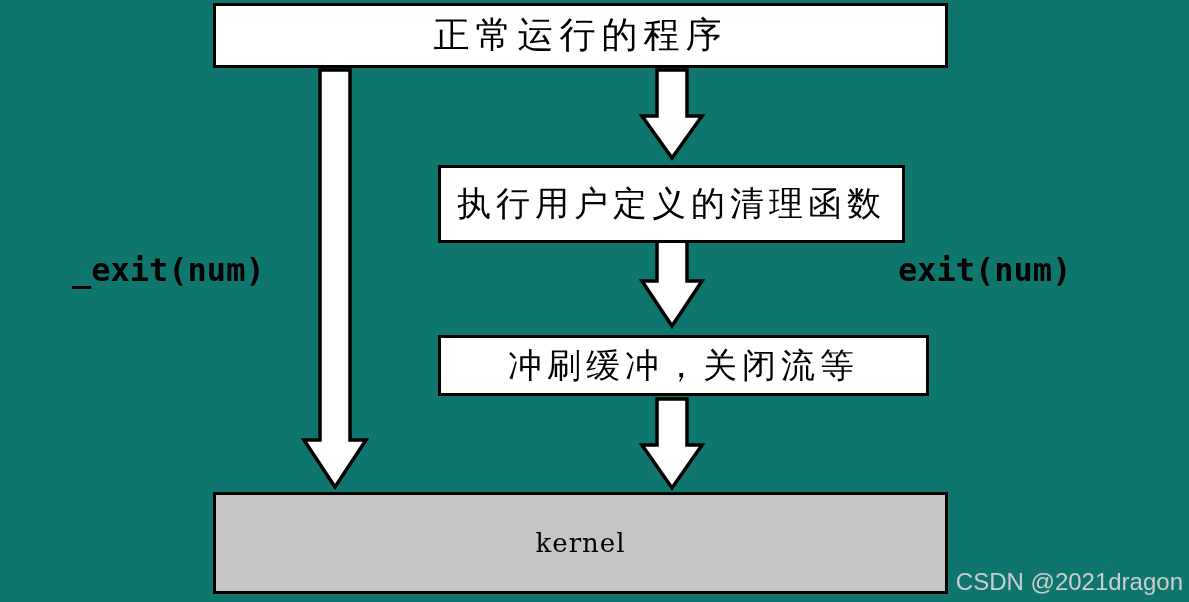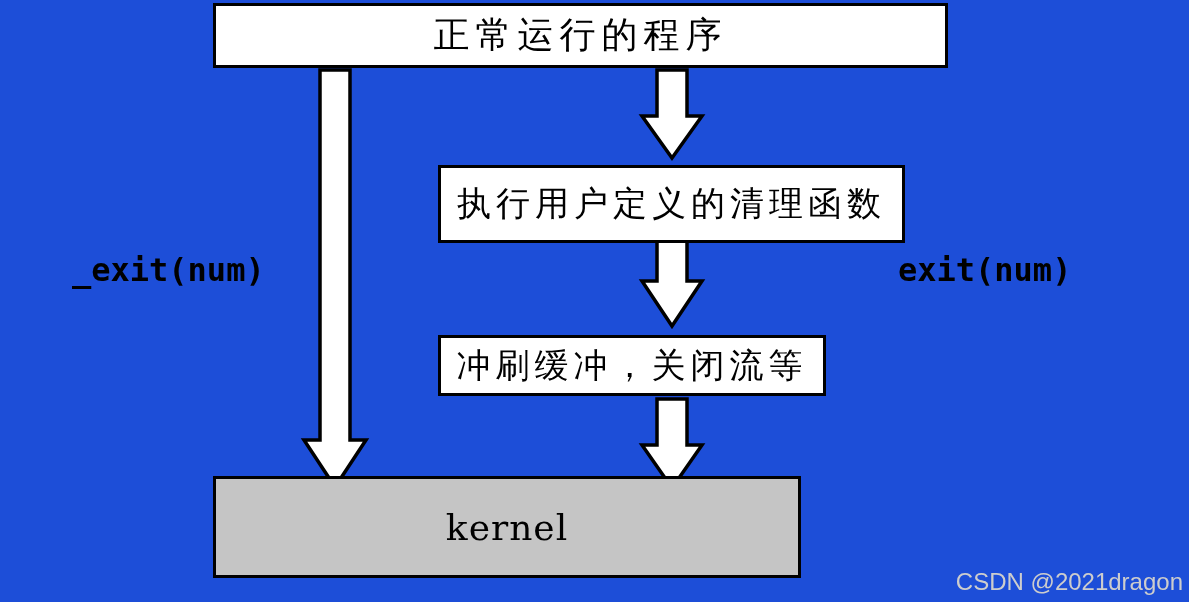--- a/index.html
+++ b/index.html
@@ -3,21 +3,21 @@
 <meta charset="utf-8">
 <style>
   * { margin: 0; padding: 0; box-sizing: border-box; }
   html, body { background: #ffffff; }
   body { font-family: "Liberation Sans", sans-serif; }
 
   .canvas {
     position: relative;
     width: 1189px;
     height: 602px;
-    background: #1d4ed8;
+    background: #0f766e;
     overflow: hidden;
   }
 
   .arrows {
     position: absolute;
     left: 0; top: 0;
     width: 1189px; height: 602px;
   }
 
   .node {
@@ -38,28 +38,28 @@
     width: 735px; height: 65px;
     font-size: 36px; letter-spacing: 6px;
   }
   .node-cleanup {
     left: 438px; top: 165px;
     width: 467px; height: 78px;
     font-size: 34px; letter-spacing: 5px;
   }
   .node-flush {
     left: 438px; top: 335px;
-    width: 388px; height: 61px;
+    width: 491px; height: 61px;
     font-size: 34px; letter-spacing: 5px;
   }
   .node-kernel {
-    left: 213px; top: 476px;
-    width: 588px; height: 102px;
+    left: 213px; top: 492px;
+    width: 735px; height: 102px;
     background: #c5c5c5;
-    font-size: 36px; letter-spacing: 1px;
+    font-size: 26px; letter-spacing: 1px;
   }
 
   .code-label {
     position: absolute;
     font-family: "DejaVu Sans Mono", monospace;
     font-weight: bold;
     font-size: 32px;
     line-height: 40px;
     color: #000000;
     white-space: nowrap;

